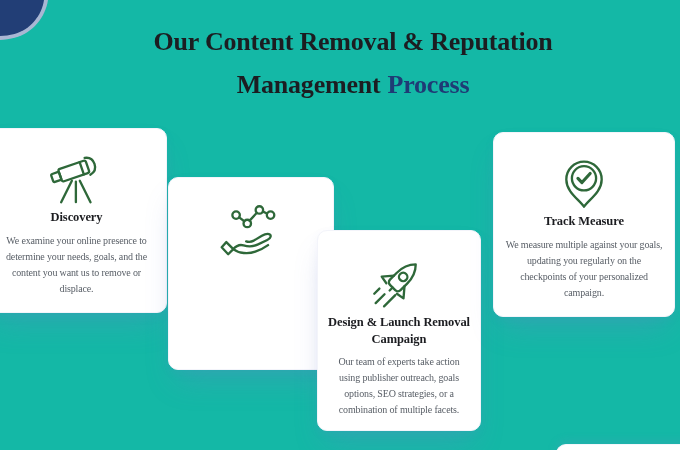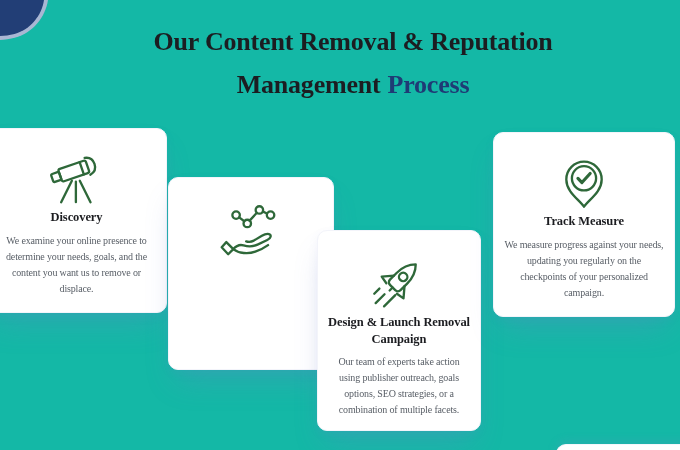--- a/index.html
+++ b/index.html
@@ -125,18 +125,18 @@
     <div class="icon-box">
       <svg width="60" height="54" viewBox="0 0 64 58" aria-hidden="true">
         <g class="icon-stroke">
           <path d="M32 55.5 C27 48 13 39.8 13 26.2 A19 19 0 1 1 51 26.2 C51 39.8 37 48 32 55.5 Z"></path>
           <circle cx="32" cy="25" r="13"></circle>
           <path d="M25.5 25.2 L29.8 29.6 L38.6 19.8" style="stroke-width:3.4"></path>
         </g>
       </svg>
     </div>
     <h3>Track Measure</h3>
-    <p>We measure progress against your needs, updating you regularly on the checkpoints of your personalized campaign.</p>
+    <p>We measure multiple against your goals, updating you regularly on the checkpoints of your personalized campaign.</p>
   </div>
 
   <div class="next-hint"></div>
 
 </div>
 
 </body></html>

